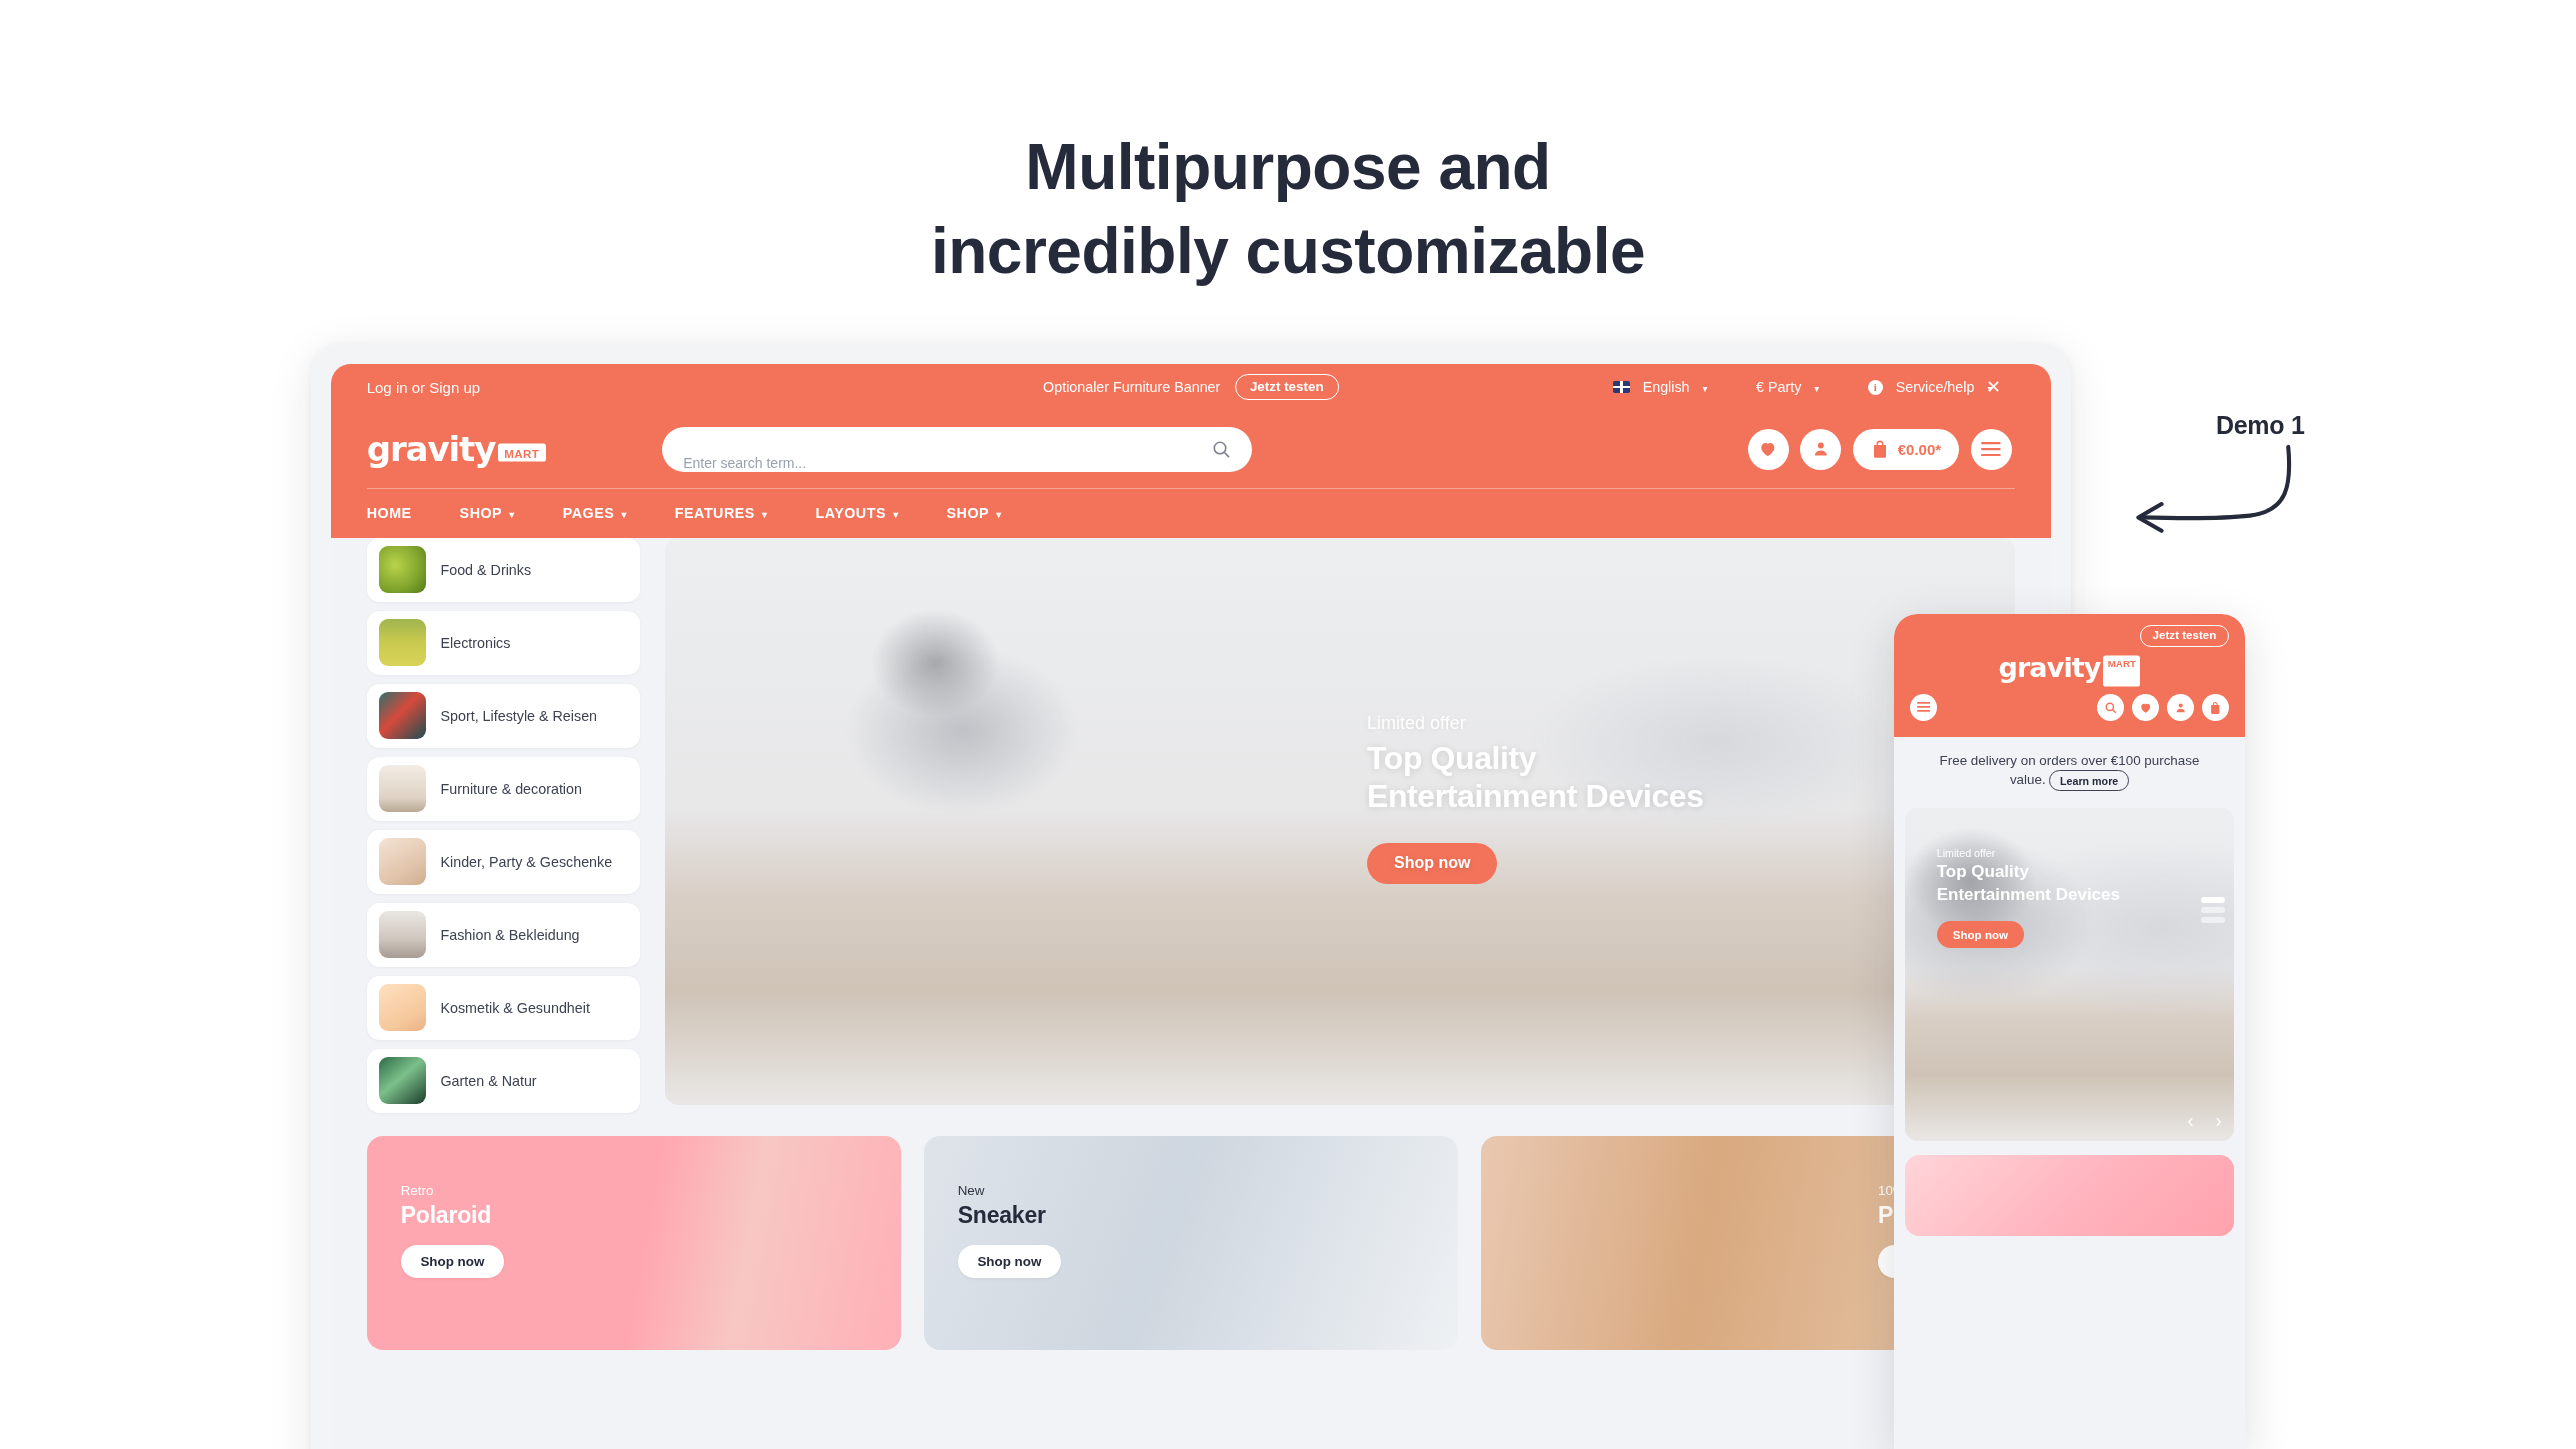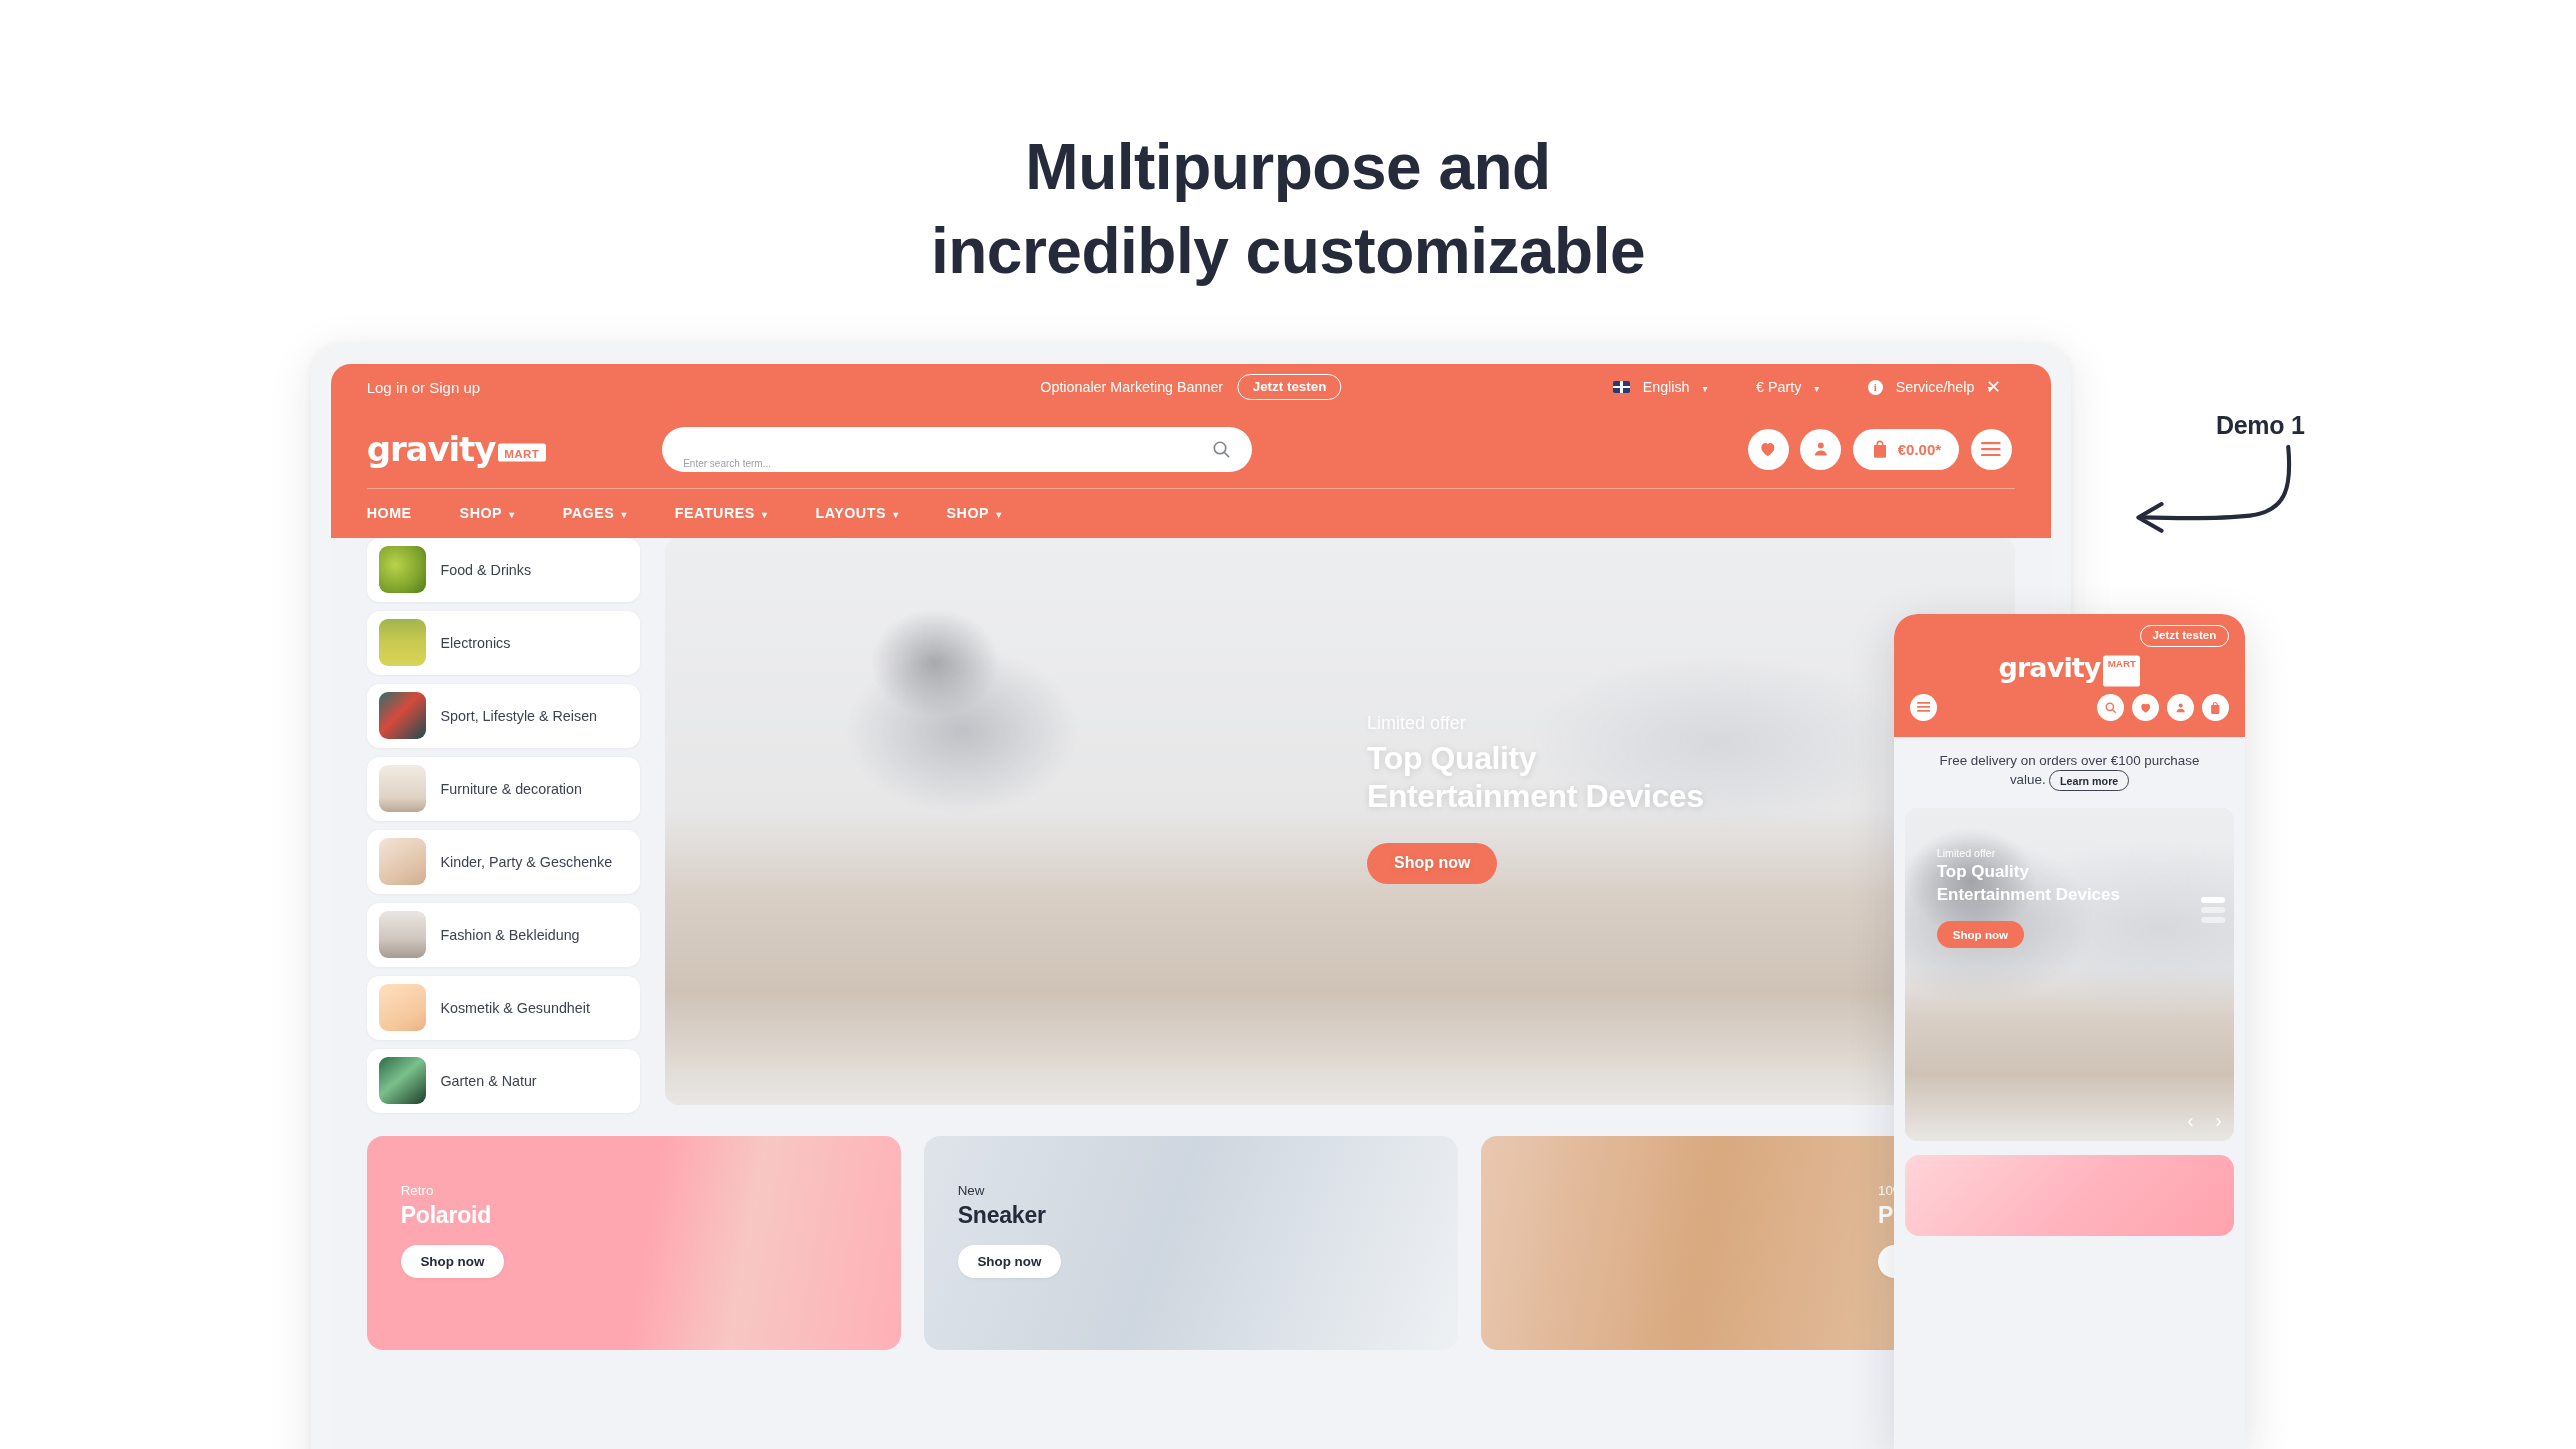--- a/index.html
+++ b/index.html
@@ -90,21 +90,21 @@
   .logo-badge {
     background:#fff; color:#f2735a; font-size:11.6px; font-weight:800;
     padding:2.7px 6.3px 2.7px 6.3px; border-radius:2.7px; margin-left:2.7px;
     letter-spacing:0.4px; transform: translateY(3.6px);
   }
   .searchbox {
     flex: 0 0 590px; height:45px; background:#fff; border-radius:23px;
     display:flex; align-items:center; padding: 0 21.5px;
   }
   .searchbox input {
-    border:0; outline:0; flex:1; font-size:10px; color:#15803d;
+    border:0; outline:0; flex:1; font-size:14px; color:#15803d;
     font-family:"Liberation Sans", sans-serif; background:transparent;margin-top:28px;
   }
   .searchbox input::placeholder { color:#9aa0ae; }
   .search-ico { width:19.7px;height:19.7px; opacity:.75; }
   .head-actions { margin-left:auto; display:flex; align-items:center; gap:11.6px; padding-right:3.6px;}
   .circ {
     width:41px;height:41px;border-radius:50%;background:#fff;
     display:flex;align-items:center;justify-content:center; cursor:pointer;
   }
   .cart-pill {
@@ -235,21 +235,21 @@
 
   <div class="browser">
     <div class="browser-screen">
 
       <div class="site-header">
 
         <div class="topbar">
           <div class="login">Log in or Sign up</div>
 
           <div class="mid">
-            <span class="mk">Optionaler Marketing Banner</span>
+            <span class="mk">Optionaler Furniture Banner</span>
             <span class="pill-outline">Jetzt testen</span>
           </div>
 
           <div class="right">
             <span class="sel">
               <span class="flag"></span>
               <span>English</span>
               <span class="caret">▾</span>
             </span>
             <span class="sel">

